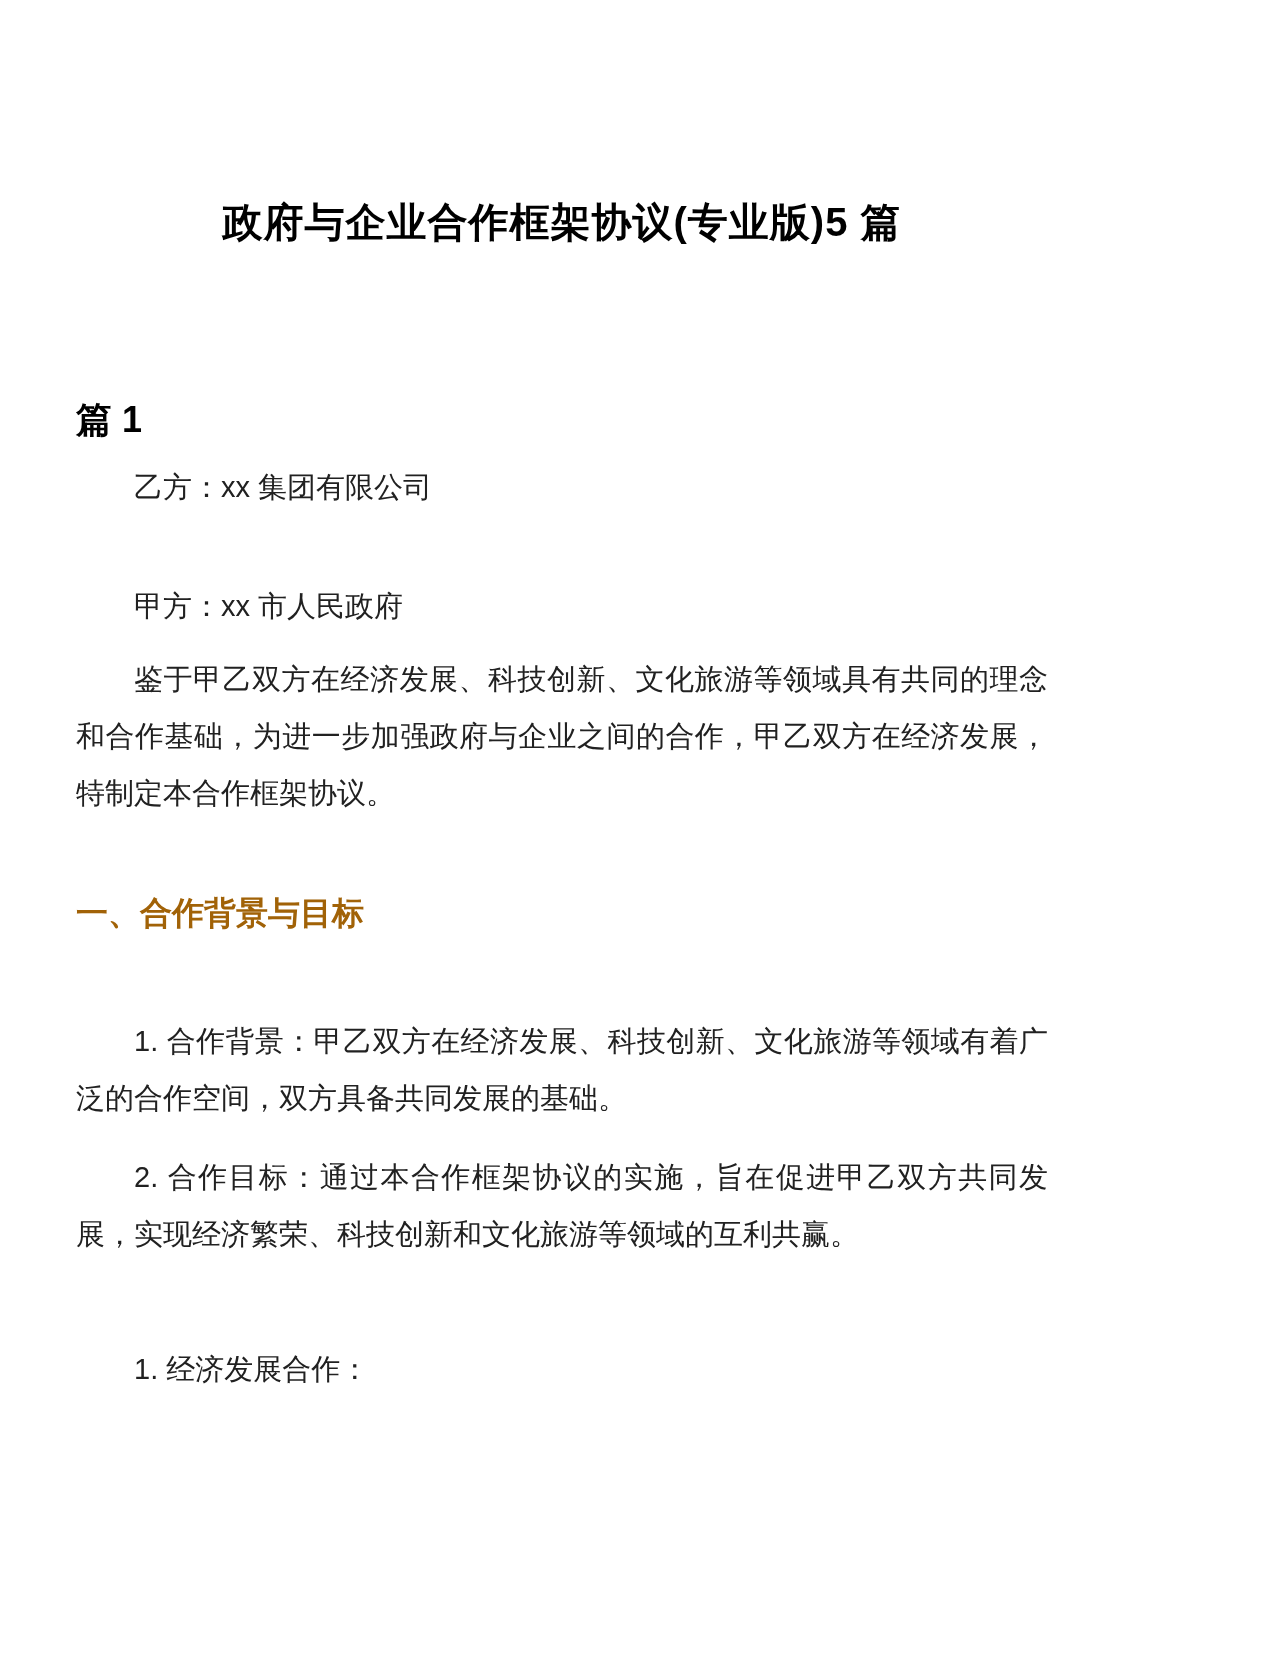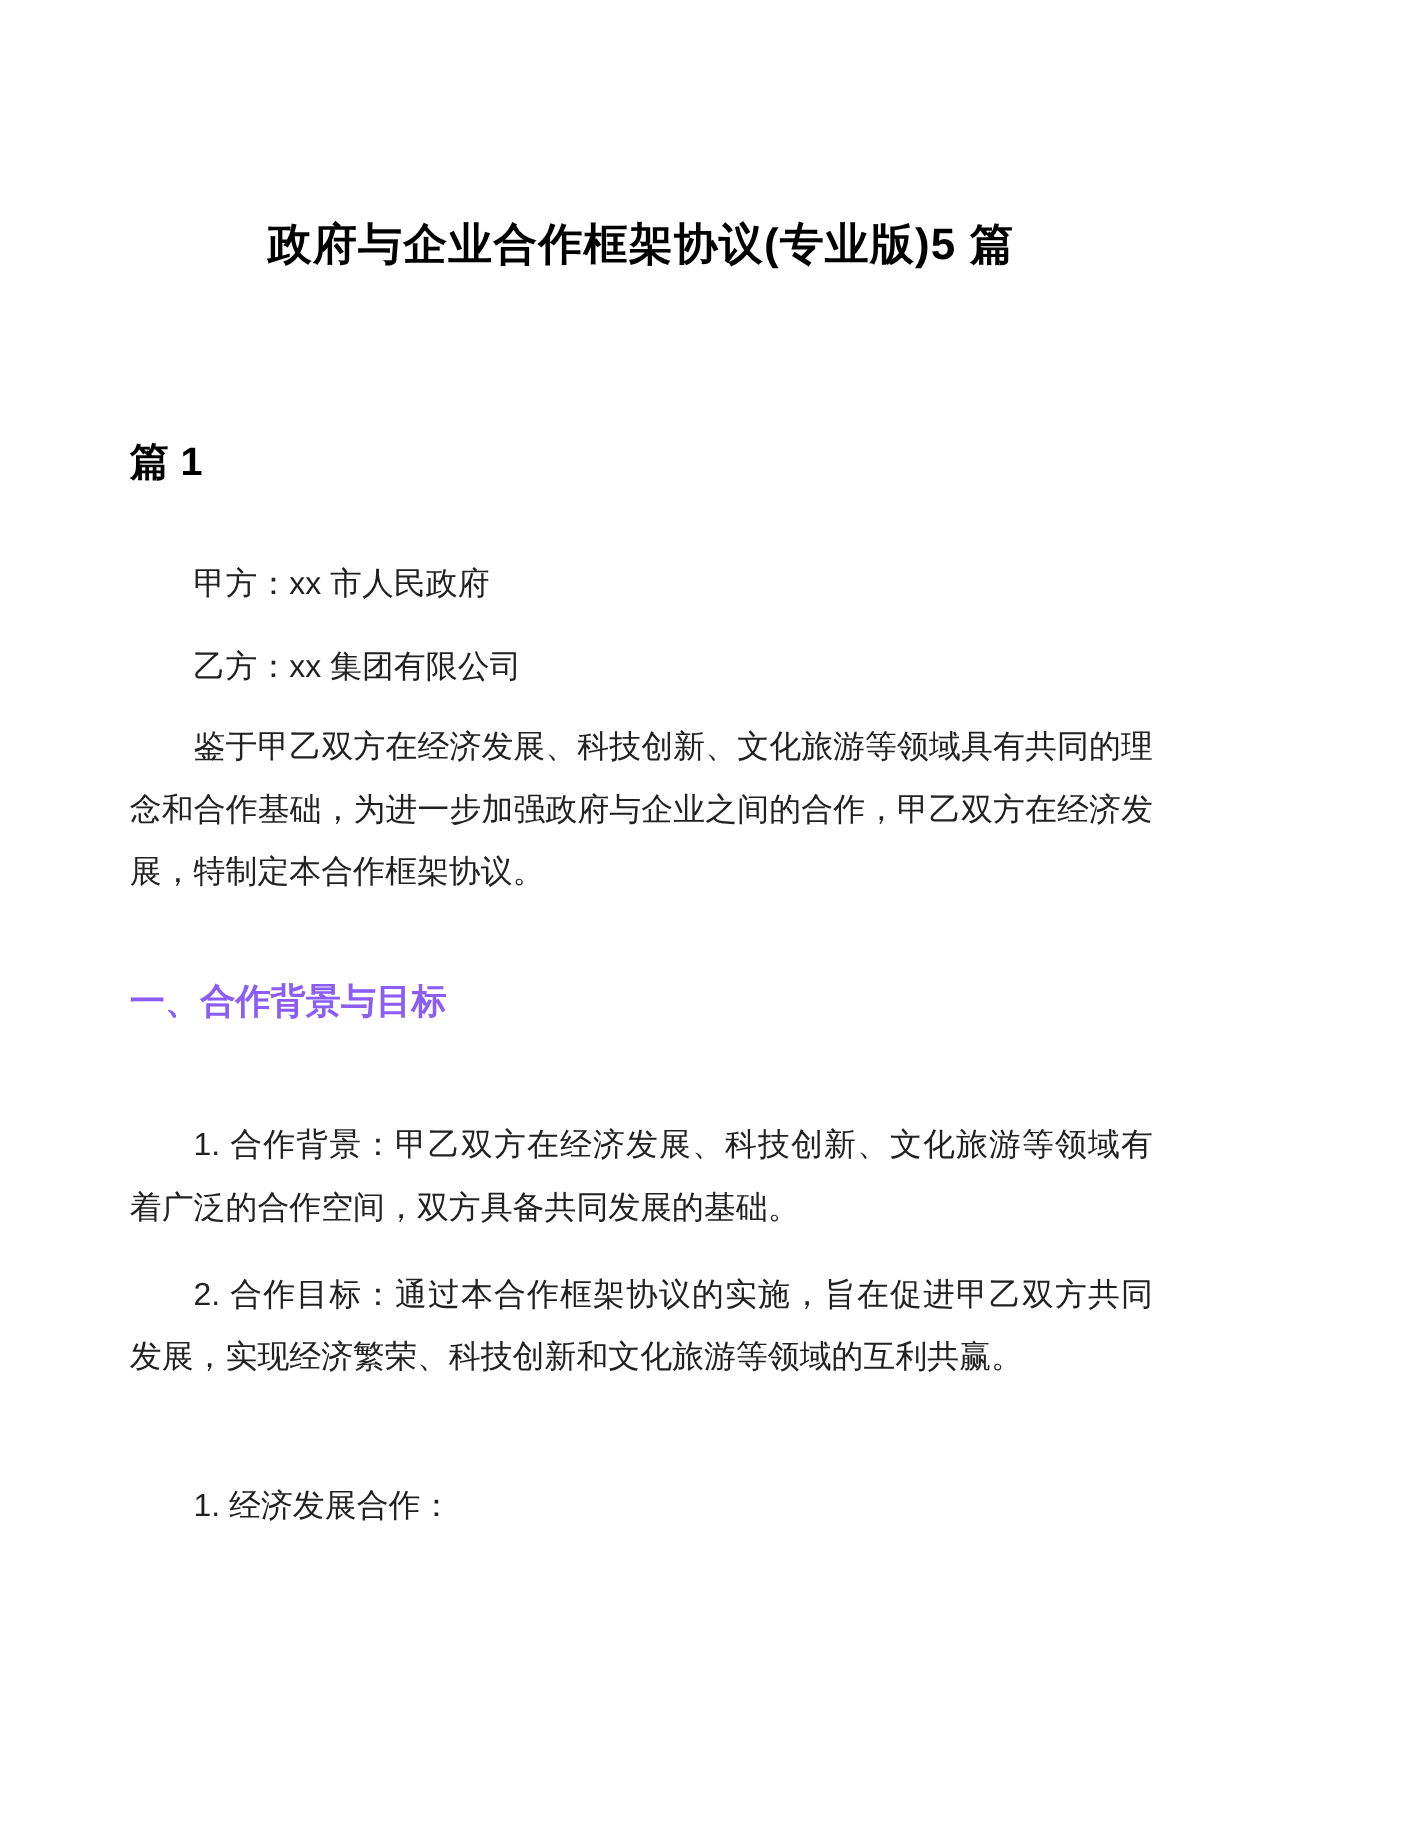--- a/index.html
+++ b/index.html
@@ -15,21 +15,21 @@
     color: #212121;
     overflow: hidden;
   }
   .page {
     position: relative;
     width: 1280px;
     height: 1656px;
     background: #ffffff;
   }
   .content {
-    padding: 0 232px 0 118px; 
+    padding: 0 232px 0 76px; 
   }
   .doc-title {
     margin: 0;
     padding-top: 196px;
     font-size: 40px;
     line-height: 1.3;
     font-weight: 700;
     letter-spacing: 1px;
     text-align: center;
     color: #000000;
@@ -56,22 +56,21 @@
     font-size: 29px;
     line-height: 57px;
     text-indent: 58px;
     text-align: justify;
   }
   .section-heading {
     margin: 72px 0 0 0;
     font-size: 32px;
     line-height: 1.2;
     font-weight: 700;
-    color: #8b5cf6;
-    font-family: Liberation Mono, monospace;
+    color: #a16207;
   }
   .section-heading.second {
     margin-top: 42px;
   }
   .list-para {
     margin: 22px 0 0 0;
     font-size: 29px;
     line-height: 57px;
     text-indent: 58px;
     text-align: justify;
@@ -86,23 +85,23 @@
 </head>
 <body>
 
 <div class="page">
   <div class="content">
 
     <h1 class="doc-title">政府与企业合作框架协议(专业版)5 篇</h1>
 
     <h2 class="article-heading">篇 1</h2>
 
+    <p class="party-line second">乙方：xx 集团有限公司</p>
+
     <p class="party-line">甲方：xx 市人民政府</p>
-
-    <p class="party-line second">乙方：xx 集团有限公司</p>
 
     <p class="body-para">鉴于甲乙双方在经济发展、科技创新、文化旅游等领域具有共同的理念和合作基础，为进一步加强政府与企业之间的合作，甲乙双方在经济发展，特制定本合作框架协议。</p>
 
     <h3 class="section-heading">一、合作背景与目标</h3>
 
     <p class="list-para first">1. 合作背景：甲乙双方在经济发展、科技创新、文化旅游等领域有着广泛的合作空间，双方具备共同发展的基础。</p>
 
     <p class="list-para">2. 合作目标：通过本合作框架协议的实施，旨在促进甲乙双方共同发展，实现经济繁荣、科技创新和文化旅游等领域的互利共赢。</p>
 
 

